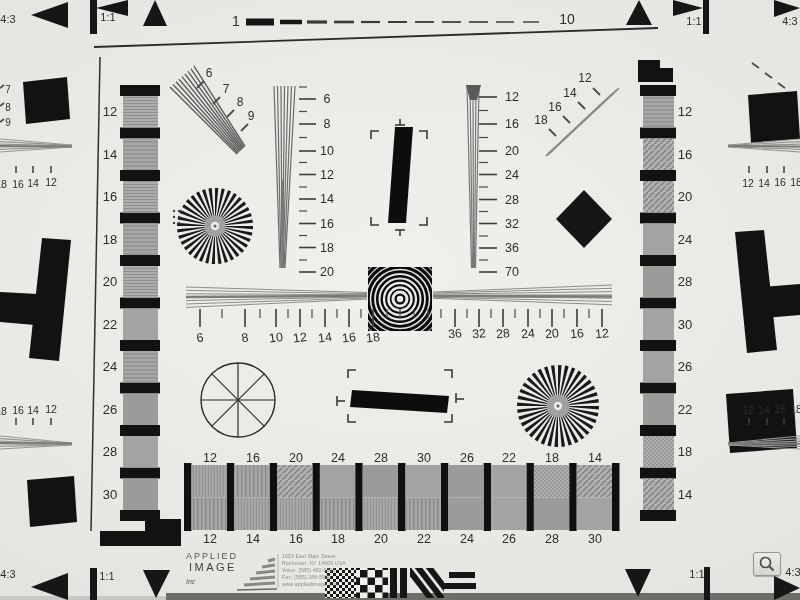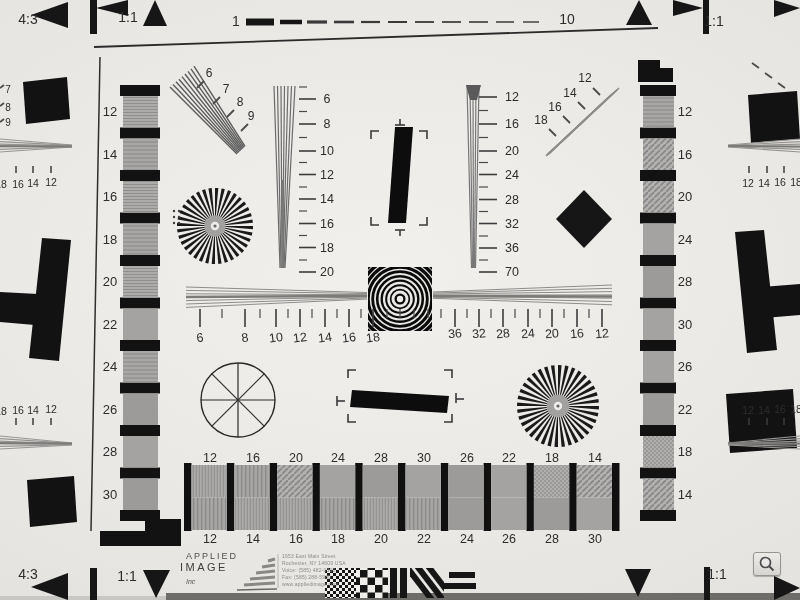--- a/index.html
+++ b/index.html
@@ -2,21 +2,21 @@
 <html><head>
 <meta charset="utf-8">
 <style>
   html,body{margin:0;padding:0;background:#888;}
   .stage{position:relative;width:800px;height:600px;overflow:hidden;
     background:radial-gradient(ellipse 120% 100% at 48% 45%, #f1f0ed 0%, #eae8e4 45%, #e2e0dc 78%, #d2d0cc 100%);
     font-family:"Liberation Sans","DejaVu Sans",sans-serif;}
   svg{position:absolute;left:0;top:0;}
   .lbl{position:absolute;transform:translate(-50%,-50%);color:#2d2d2d;line-height:1;white-space:nowrap;
        font-family:"Liberation Sans","DejaVu Sans",sans-serif;}
-  .s11{font-size:14px;margin-left:20px;}
+  .s11{font-size:11px;}
   .s14{font-size:14px;}
   .logo1{font-size:9px;letter-spacing:2px;color:#4f4f4f;transform:none;}
   .logo2{font-size:11px;letter-spacing:2.5px;color:#3e3e3e;transform:none;}
   .logo3{font-size:7px;font-style:italic;color:#555;transform:none;}
   .addr{font-size:5px;color:#8b8a88;transform:none;letter-spacing:.2px;}
   .zoom-btn{position:absolute;left:753px;top:552px;width:28px;height:24px;padding:0;margin:0;
     background:linear-gradient(#edebe8,#d7d5d2);border:1px solid #96948f;border-radius:3px;
     box-shadow:0 1px 1px rgba(0,0,0,.25);cursor:pointer;}
   .zoom-btn svg{position:static;display:block;margin:0 auto;}
 </style>
@@ -549,21 +549,21 @@
     <div class="lbl s14" style="left:236px;top:21px">1</div>
     <div class="lbl s14" style="left:567px;top:19px">10</div>
     <div class="lbl s11" style="left:694px;top:21px">1:1</div>
     <div class="lbl s11" style="left:790px;top:21px">4:3</div>
     <div class="lbl s11" style="left:8px;top:574px">4:3</div>
     <div class="lbl s11" style="left:107px;top:576px">1:1</div>
     <div class="lbl s11" style="left:697px;top:574px">1:1</div>
     <div class="lbl s11" style="left:793px;top:572px">4:3</div>
 
     <div class="lbl logo1" style="left:186px;top:552px">APPLIED</div>
-    <div class="lbl logo2" style="left:180px;top:562px">IMAGE</div>
+    <div class="lbl logo2" style="left:189px;top:562px">IMAGE</div>
     <div class="lbl logo3" style="left:186px;top:578px">Inc</div>
     <div class="lbl addr" style="left:282px;top:554px">1653 East Main Street</div>
     <div class="lbl addr" style="left:282px;top:561px">Rochester, NY 14609 USA</div>
     <div class="lbl addr" style="left:282px;top:568px">Voice: (585) 482-0300</div>
     <div class="lbl addr" style="left:282px;top:575px">Fax: (585) 288-5989</div>
     <div class="lbl addr" style="left:282px;top:582px">www.appliedimage.com</div>
   <span class="lbl" style="left: 110px; top: 111px; font-size: 13px;">12</span>
       <span class="lbl" style="left: 110px; top: 153.5px; font-size: 13px;">14</span>
       <span class="lbl" style="left: 110px; top: 196px; font-size: 13px;">16</span>
       <span class="lbl" style="left: 110px; top: 238.5px; font-size: 13px;">18</span>

